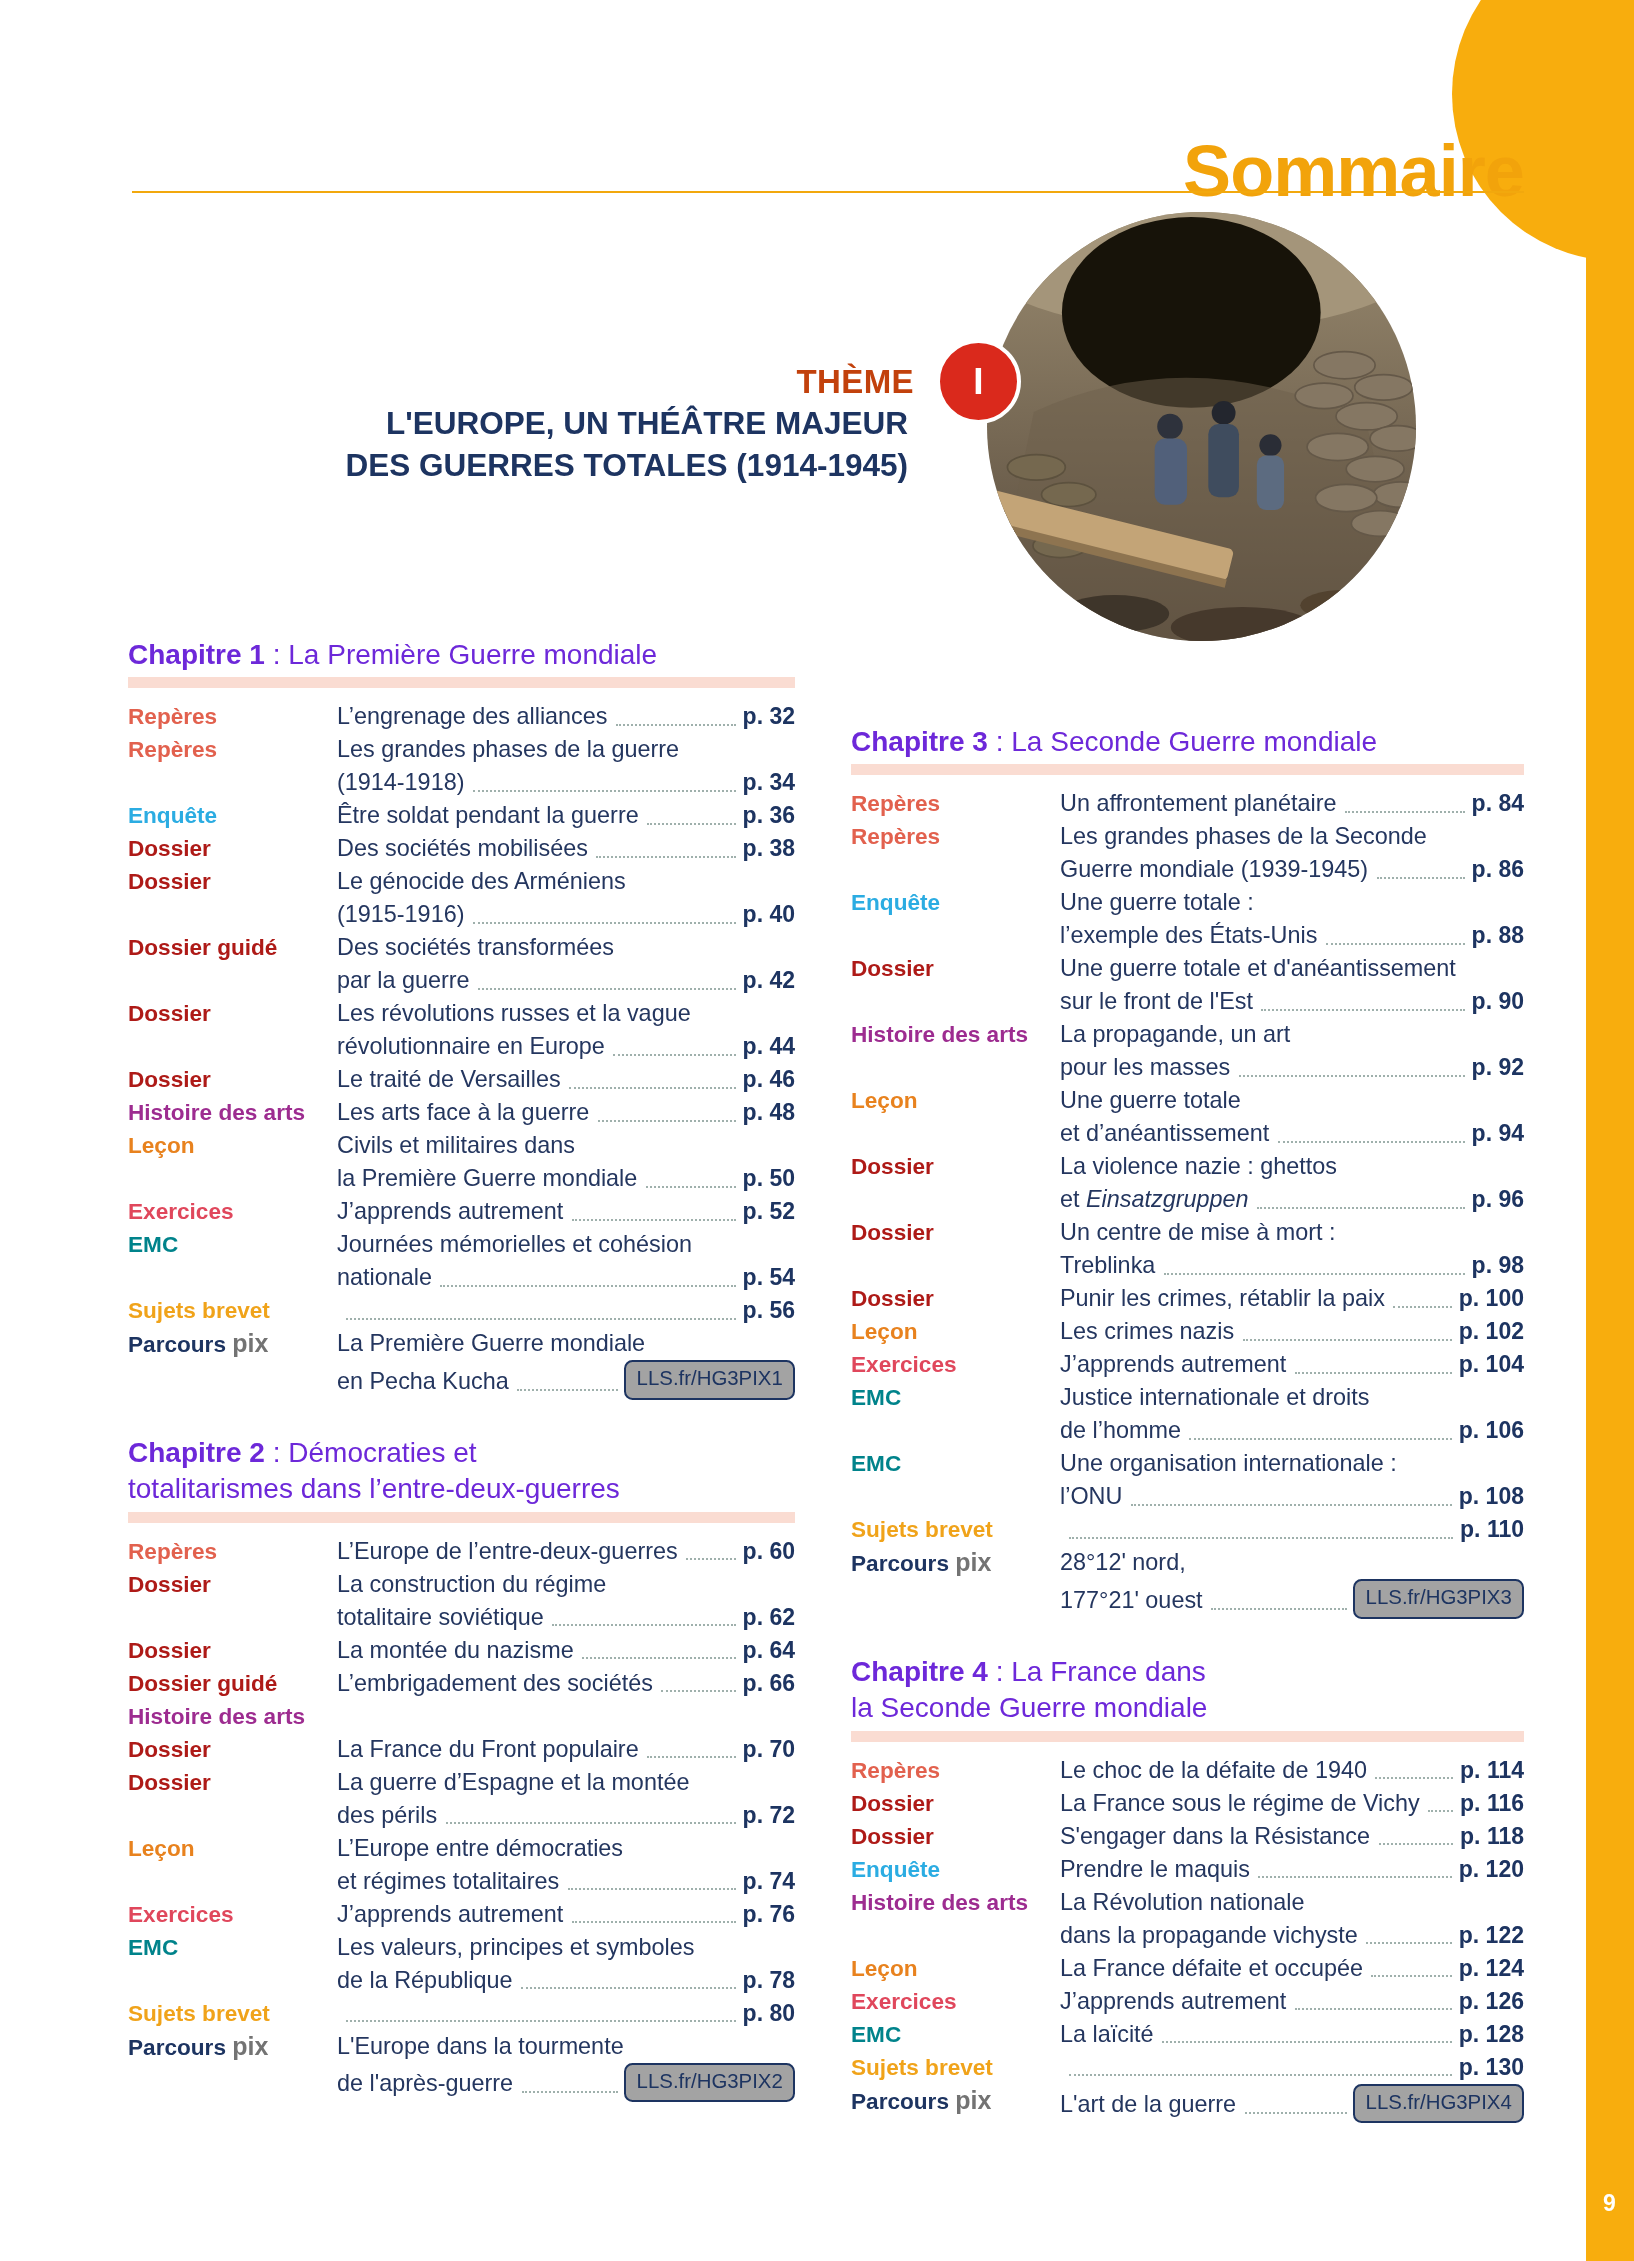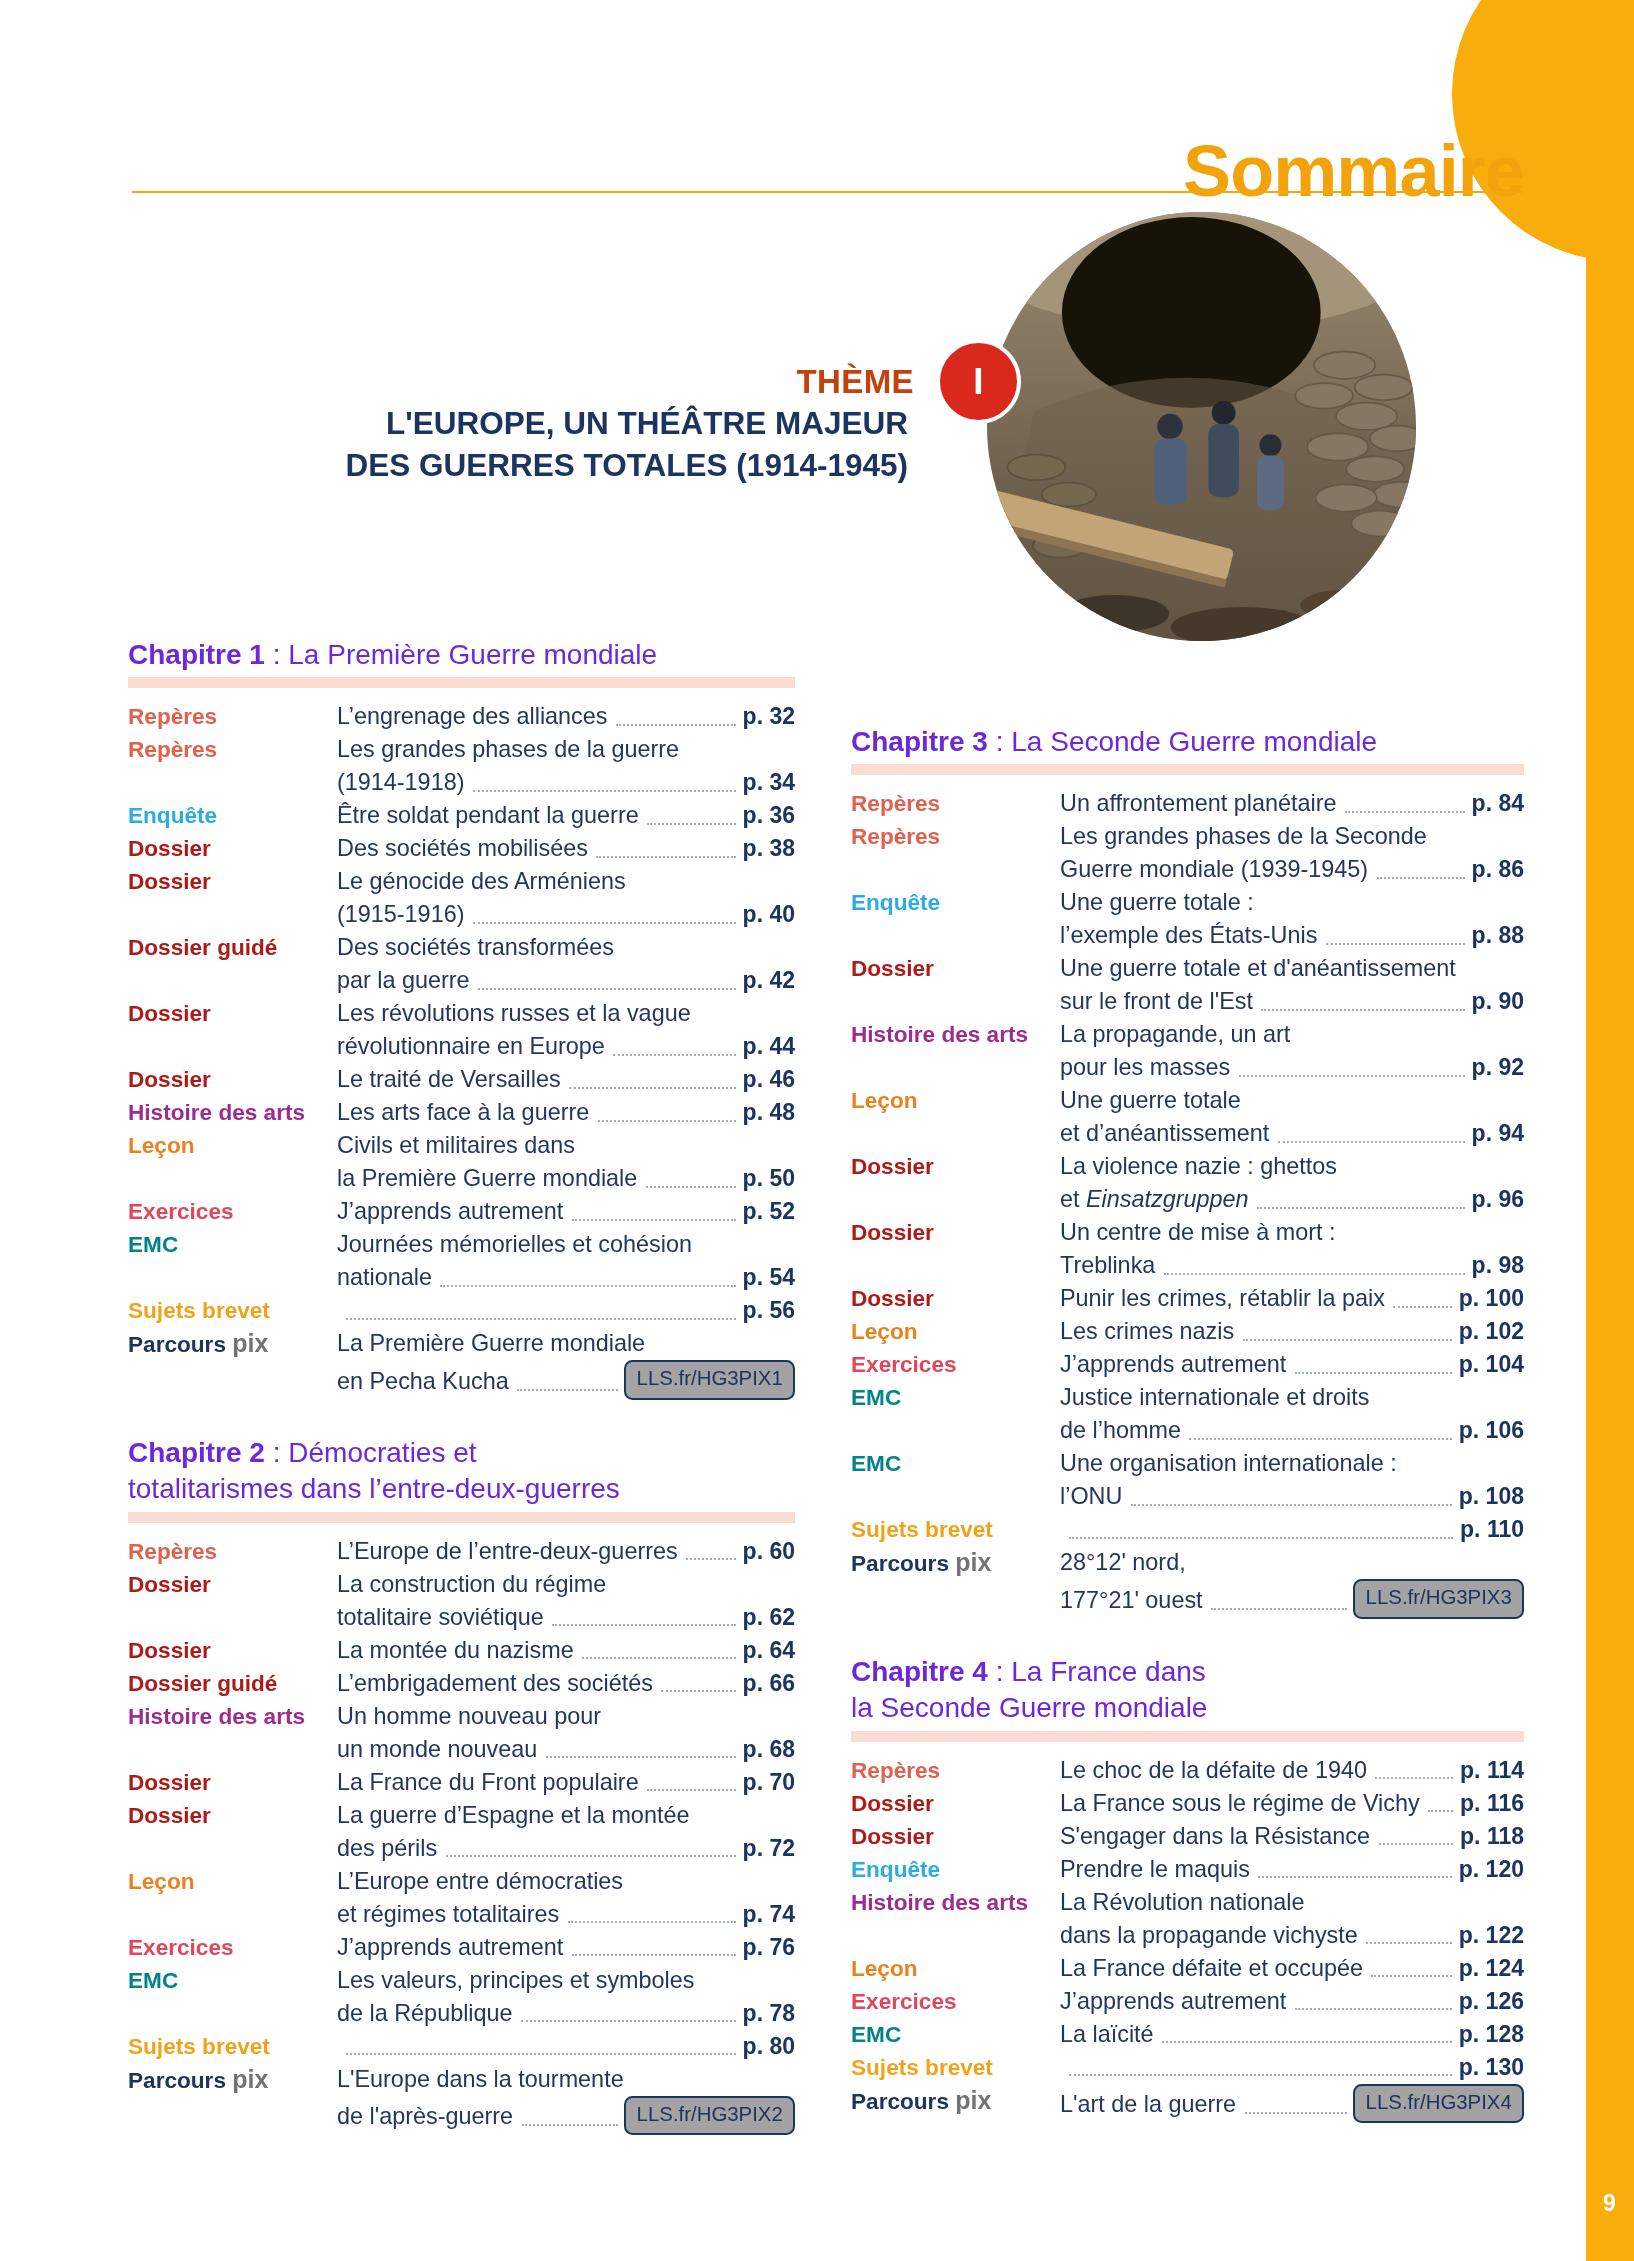--- a/index.html
+++ b/index.html
@@ -340,30 +340,20 @@
           <div class="entry-body">
             <div class="line">
               <span class="txt">L’embrigadement des sociétés</span>
               <span class="leader"></span>
               <span class="page">p. 66</span>
             </div>
           </div>
         </div>
         <div class="entry">
           <span class="label" style="color: rgb(157, 44, 144);">Histoire des arts</span>
-          <div class="entry-body">
-            <div class="line">
-              <span class="txt">Un homme nouveau pour</span>
-            </div>
-            <div class="line">
-              <span class="txt">un monde nouveau</span>
-              <span class="leader"></span>
-              <span class="page">p. 68</span>
-            </div>
-          </div>
         </div>
         <div class="entry">
           <span class="label" style="color: rgb(174, 26, 23);">Dossier</span>
           <div class="entry-body">
             <div class="line">
               <span class="txt">La France du Front populaire</span>
               <span class="leader"></span>
               <span class="page">p. 70</span>
             </div>
           </div>

